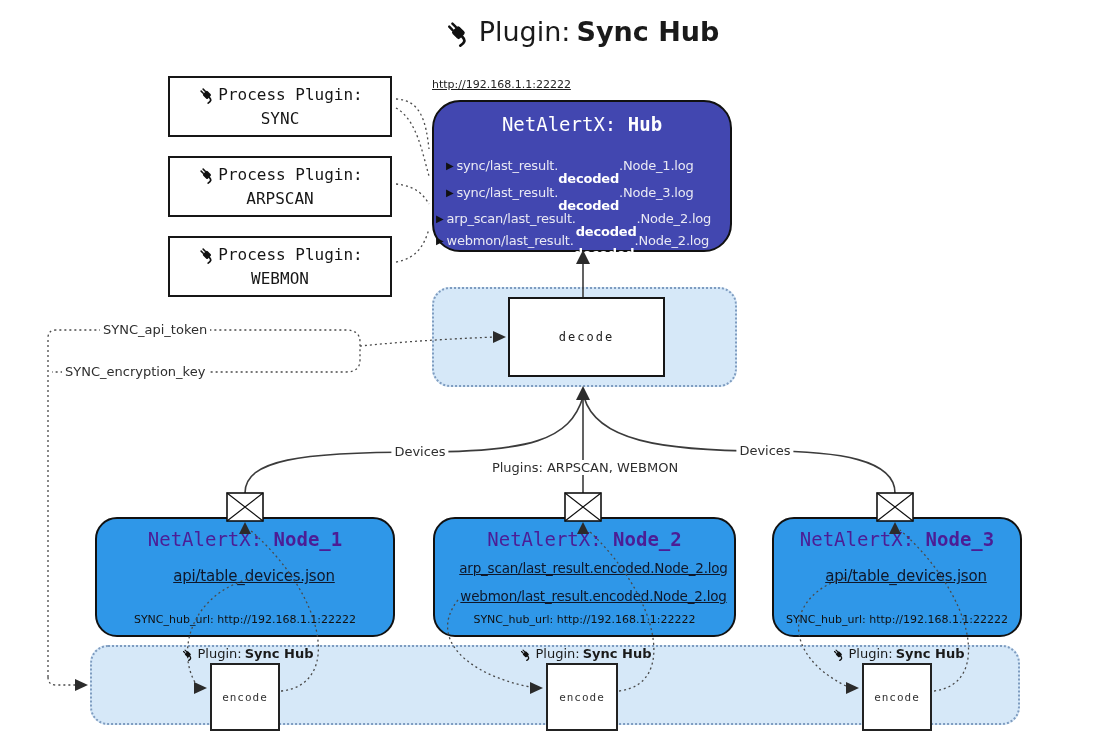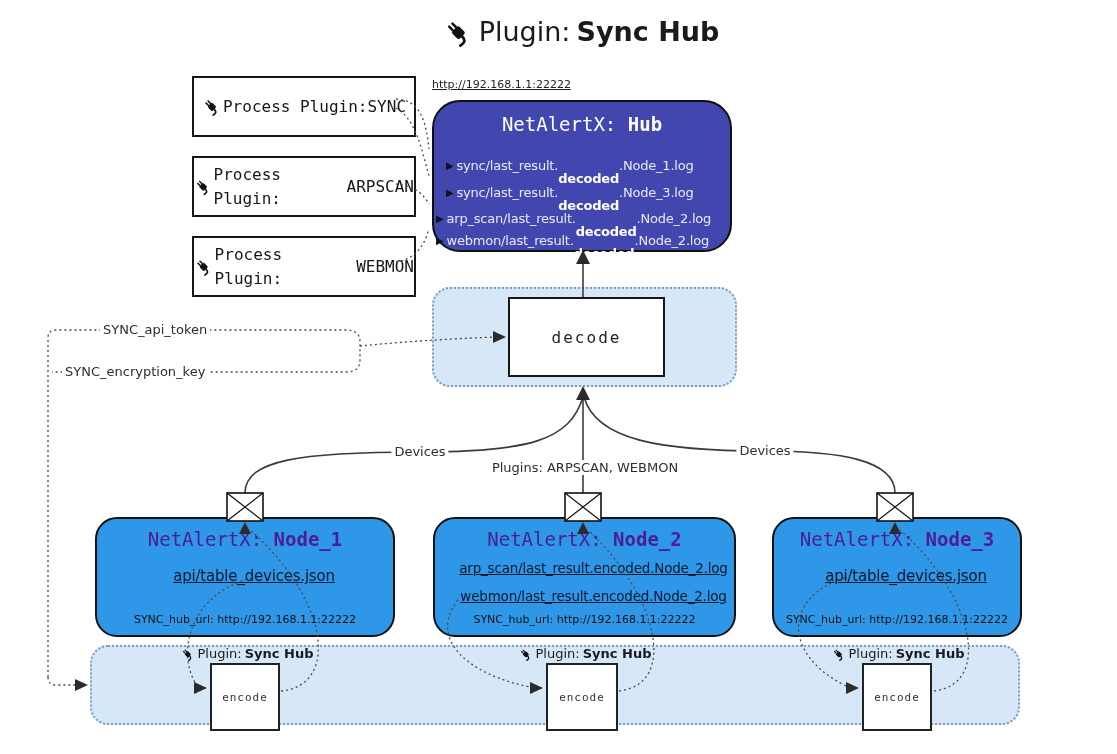--- a/index.html
+++ b/index.html
@@ -12,22 +12,22 @@
   
   .page-title{
     position:absolute;top:16px;left:581px;transform:translateX(-50%);
     display:flex;align-items:center;gap:6px;font-size:27px;color:#1a1a1a;white-space:nowrap;
   }
   .page-title b{font-weight:bold;}
   .plug{display:inline-block;vertical-align:middle;}
 
   
   .proc-box{
-    position:absolute;left:192px;width:220px;height:57px;background:#fff;
-    border:2px solid #161616;display:flex;flex-direction:row;align-items:center;justify-content:center;
+    position:absolute;left:168px;width:220px;height:57px;background:#fff;
+    border:2px solid #161616;display:flex;flex-direction:column;align-items:center;justify-content:center;
     font-size:16px;line-height:1.45;
   }
   .proc-line1{display:flex;align-items:center;gap:2px;}
 
   
   .hub-url{
     position:absolute;left:432px;top:78px;width:300px;text-align:left;
     font-size:11px;color:#222;text-decoration:underline;
   }
   .hub{
@@ -45,21 +45,21 @@
   .hub-log .tri{color:#111;font-size:10px;margin-right:3px;}
   .hub-log b{font-weight:bold;color:#fff;margin-top:26px;}
 
   
   .blue-container{
     position:absolute;background:#d6e8f8;border:2px dotted #7e9cc0;border-radius:18px;box-sizing:border-box;
   }
   .decode-box{
     position:absolute;left:508px;top:297px;width:157px;height:80px;background:#fff;
     border:2px solid #161616;box-sizing:border-box;display:flex;align-items:center;justify-content:center;
-    font-size:16px;letter-spacing:2px;color:#222;
+    font-size:12px;letter-spacing:2px;color:#222;
   }
 
   
   .node{
     position:absolute;top:517px;height:120px;background:#2f97e8;
     border:2.5px solid #111;border-radius:22px;box-sizing:border-box;
   }
   .node-title{
     position:absolute;top:9px;left:0;width:100%;text-align:center;color:#4c1d95;
     font-size:19px;white-space:nowrap;

